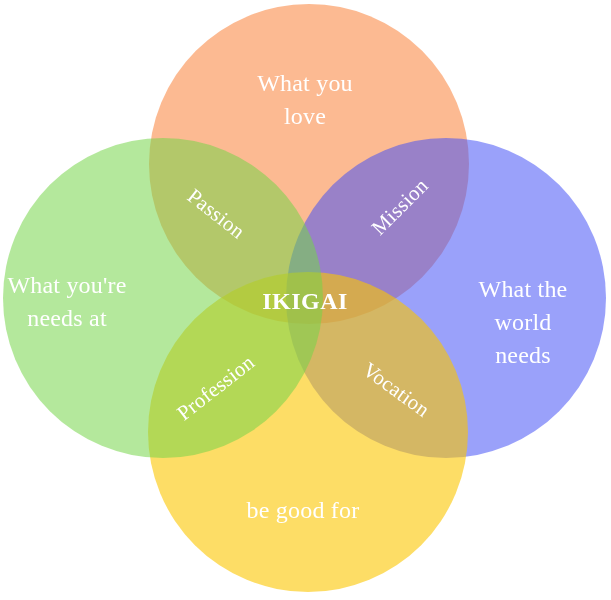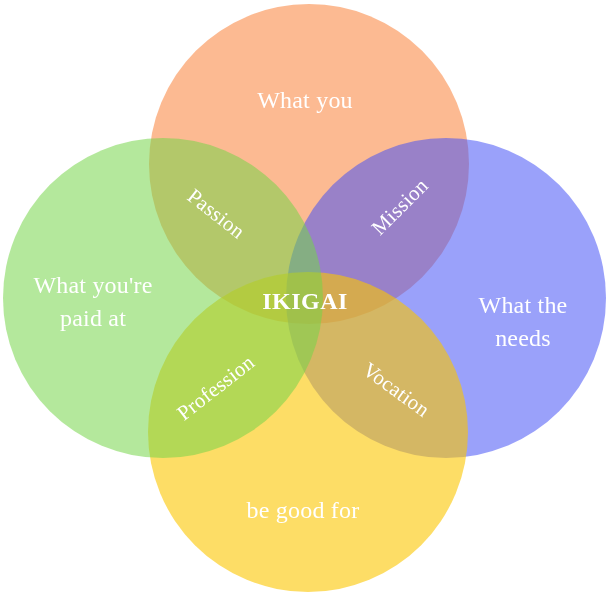--- a/index.html
+++ b/index.html
@@ -24,21 +24,21 @@
     transform: translate(-50%, -50%);
     user-select: none;
   }
   .outer {
     font-size: 24px;
     line-height: 33px;
     font-weight: 500;
     letter-spacing: 0.2px;
   }
   .label-love       { left: 305px; top: 100px; }
-  .label-good       { left:  93px; top: 302px; text-align: center; }
+  .label-good       { left:  67px; top: 302px; text-align: center; }
   .label-world      { left: 523px; top: 322px; }
   .label-paid       { left: 303px; top: 510px; }
   .overlap {
     font-size: 21px;
     font-weight: 500;
     letter-spacing: 0.3px;
   }
   .label-passion    { left: 216px; top: 214px; transform: translate(-50%,-50%) rotate(38deg); }
   .label-mission    { left: 400px; top: 207px; transform: translate(-50%,-50%) rotate(-45deg); }
   .label-profession { left: 216px; top: 388px; transform: translate(-50%,-50%) rotate(-38deg); }
@@ -57,29 +57,31 @@
 
   <svg class="venn" viewBox="0 0 611 600" xmlns="http://www.w3.org/2000/svg">
       <circle cx="309" cy="164" r="160" fill="#F97F35" fill-opacity="0.54"></circle>
       <circle cx="446" cy="298" r="160" fill="#4451F6" fill-opacity="0.54"></circle>
       <circle cx="308" cy="432" r="160" fill="#FCC600" fill-opacity="0.6"></circle>
       <circle cx="163" cy="298" r="160" fill="#74D448" fill-opacity="0.54"></circle>
     </svg>
 
   <div class="label outer label-love">
     <div>What you</div>
+    <div>love</div>
   </div>
 
   <div class="label outer label-good">
     <div>What you're</div>
-    <div>paid at</div>
+    <div>needs at</div>
   </div>
 
   <div class="label outer label-world">
     <div>What the</div>
+    <div>world</div>
     <div>needs</div>
   </div>
 
   <div class="label outer label-paid">
     <div>be good for</div>
   </div>
 
   <div class="label overlap label-passion">Passion</div>
 
   <div class="label overlap label-mission">Mission</div>

